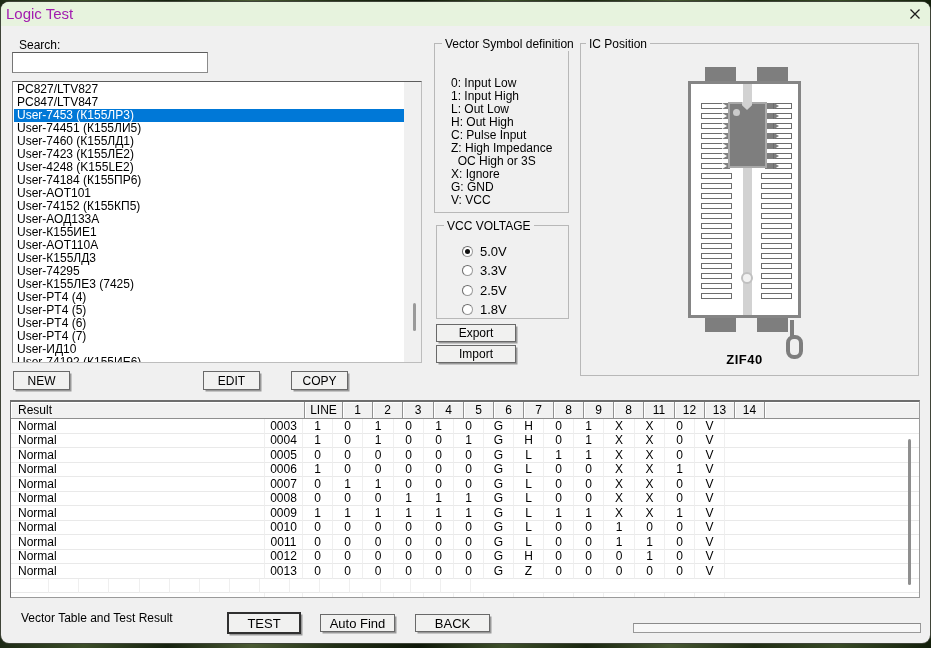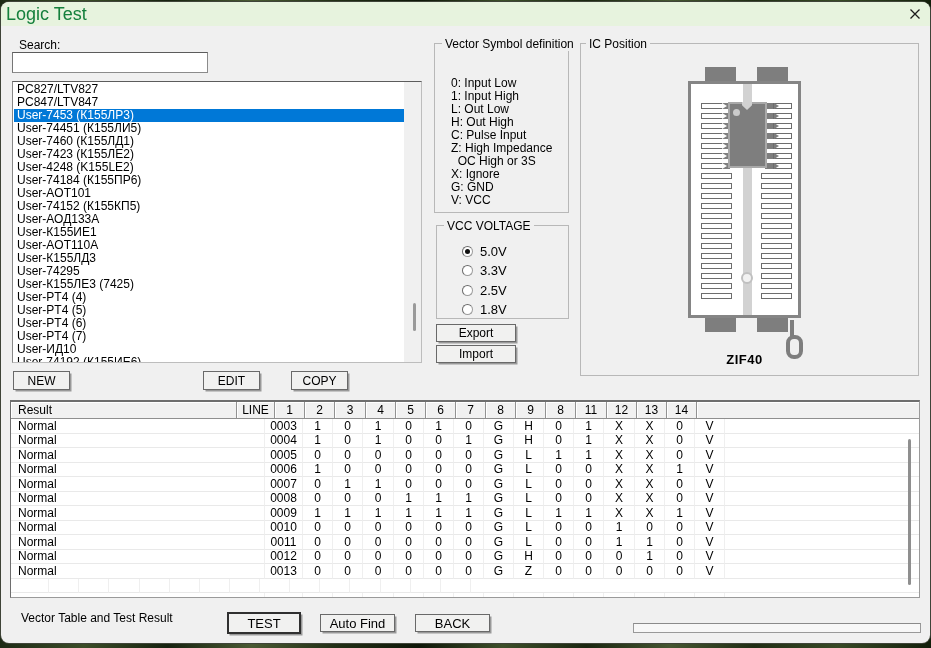--- a/index.html
+++ b/index.html
@@ -8,21 +8,21 @@
 
   .screen { position:relative; width:931px; height:648px;
     background:linear-gradient(90deg,#1d2a15 0%,#3b4d28 9%,#16220f 18%,#4a5a33 27%,#222f16 36%,#0e1708 45%,#3d4f2a 54%,#1a2610 63%,#455631 72%,#202d14 81%,#384a26 90%,#131f0b 100%);
   }
 
   .window { position:absolute; left:1px; top:2px; width:929px; height:641px;
     background:#f0f0f0; border-radius:8px; box-shadow:0 0 0 1px #3f4438; }
 
   .titlebar { position:absolute; left:0; top:0; width:100%; height:24px;
     background:#e7f3de; border-radius:8px 8px 0 0; }
-  .title-text { position:absolute; left:5px; top:0; line-height:24px; font-size:18px; color:#15803d; }
+  .title-text { position:absolute; left:5px; top:0; line-height:24px; font-size:15px; color:#a21caf; }
   .close-btn { position:absolute; right:5px; top:2px; width:20px; height:20px;
     display:flex; align-items:center; justify-content:center; cursor:default; }
   .close-btn svg { display:block; }
 
   .label { position:absolute; font-size:12px; color:#000; white-space:pre; }
 
   .search-input { position:absolute; left:11px; top:50px; width:196px; height:21px;
     background:#fff; border:1px solid #8b8b8b; border-top-color:#5c5c5c; border-left-color:#767676; }
 
   .listbox { position:absolute; left:11px; top:79px; width:410px; height:282px;
@@ -270,21 +270,21 @@
       <div class="chip-notch"></div>
       <div class="chip-dot"></div>
       <div class="sock-screw"></div>
       <div class="lever-stem"></div>
       <div class="lever-loop"></div>
       <div class="zif-label">ZIF40</div>
     </div>
 
     <div class="vtable">
       <div class="vt-header" id="vt-header">
-          <div class="hc result" style="width: 226px;">Result</div>
+          <div class="hc result" style="width: 294px;">Result</div>
           <div class="hc" style="width: 38px;">LINE</div>
           <div class="hc" style="width: 30px;">1</div>
           <div class="hc" style="width: 30px;">2</div>
           <div class="hc" style="width: 31px;">3</div>
           <div class="hc" style="width: 30px;">4</div>
           <div class="hc" style="width: 30px;">5</div>
           <div class="hc" style="width: 30px;">6</div>
           <div class="hc" style="width: 30px;">7</div>
           <div class="hc" style="width: 30px;">8</div>
           <div class="hc" style="width: 30px;">9</div>

